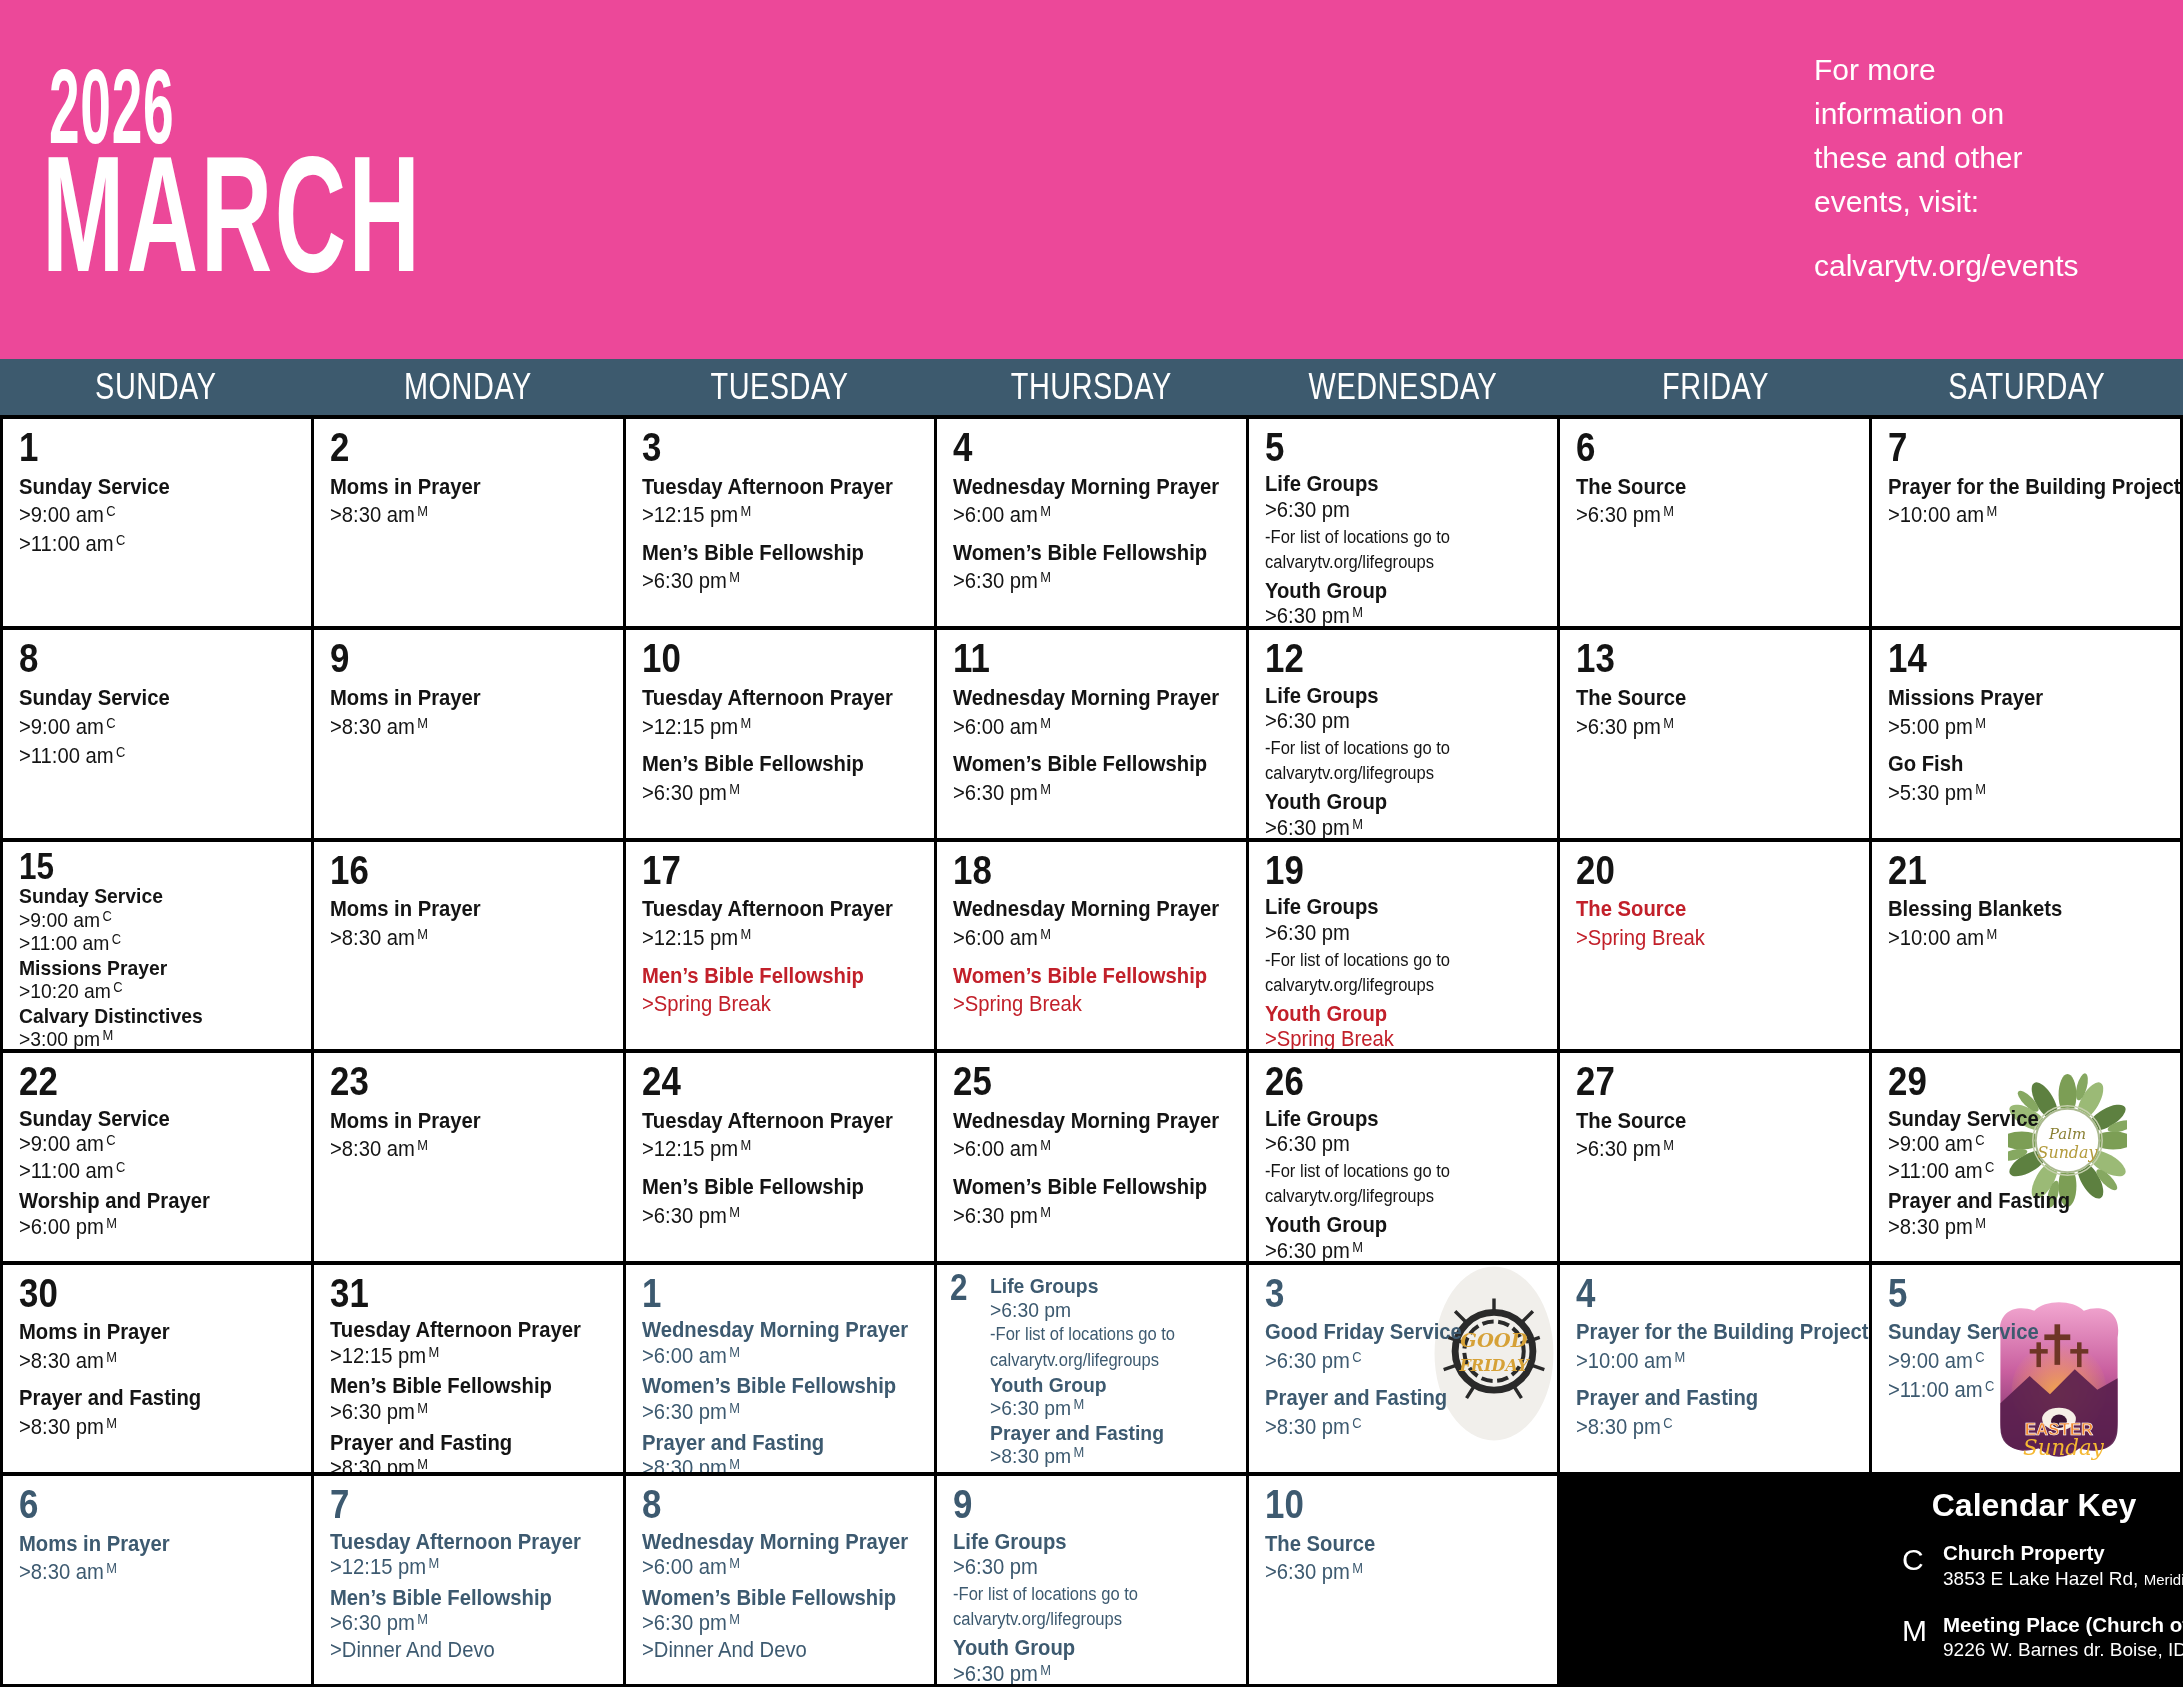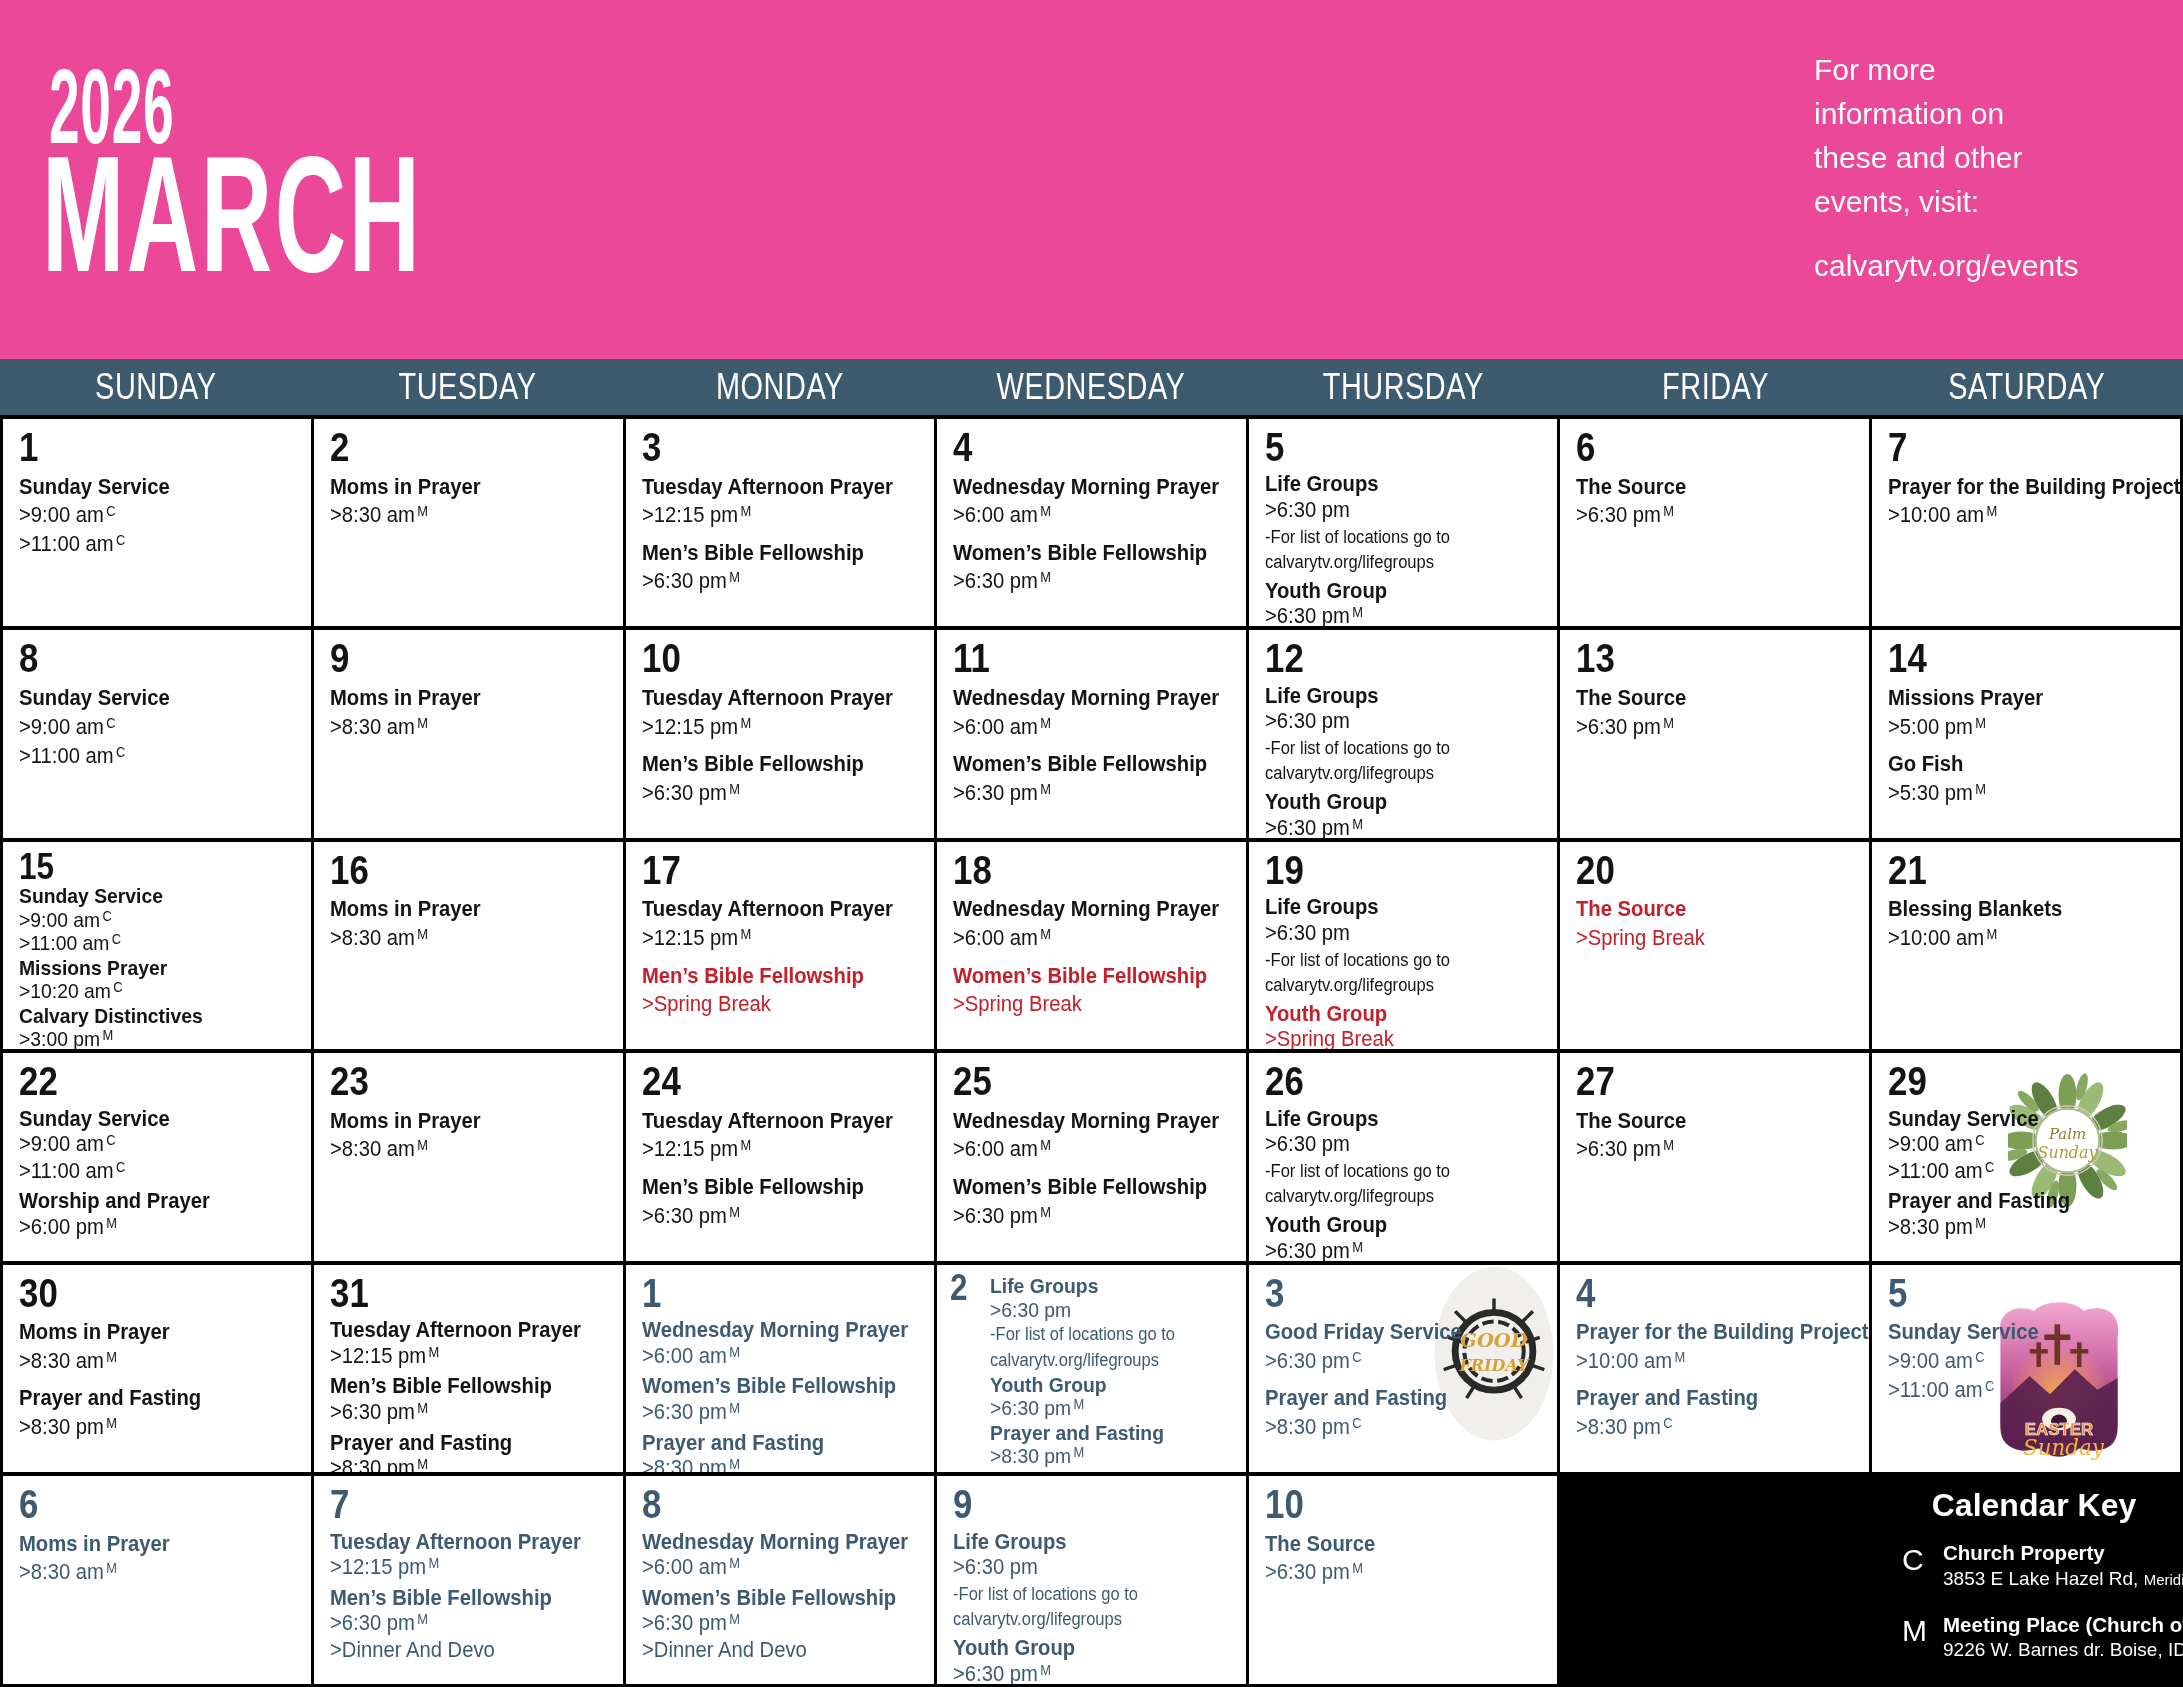--- a/index.html
+++ b/index.html
@@ -79,30 +79,30 @@
       <div>events, visit:</div>
       <div class="link">calvarytv.org/events</div>
     </div>
   </div>
 
   <div class="daybar">
       <div class="daybar-cell">
         <span class="dayname">SUNDAY</span>
       </div>
       <div class="daybar-cell">
+        <span class="dayname">MONDAY</span>
+      </div>
+      <div class="daybar-cell">
         <span class="dayname">TUESDAY</span>
       </div>
       <div class="daybar-cell">
-        <span class="dayname">MONDAY</span>
+        <span class="dayname">THURSDAY</span>
       </div>
       <div class="daybar-cell">
         <span class="dayname">WEDNESDAY</span>
-      </div>
-      <div class="daybar-cell">
-        <span class="dayname">THURSDAY</span>
       </div>
       <div class="daybar-cell">
         <span class="dayname">FRIDAY</span>
       </div>
       <div class="daybar-cell">
         <span class="dayname">SATURDAY</span>
       </div>
     </div>
 
   <div class="grid">

